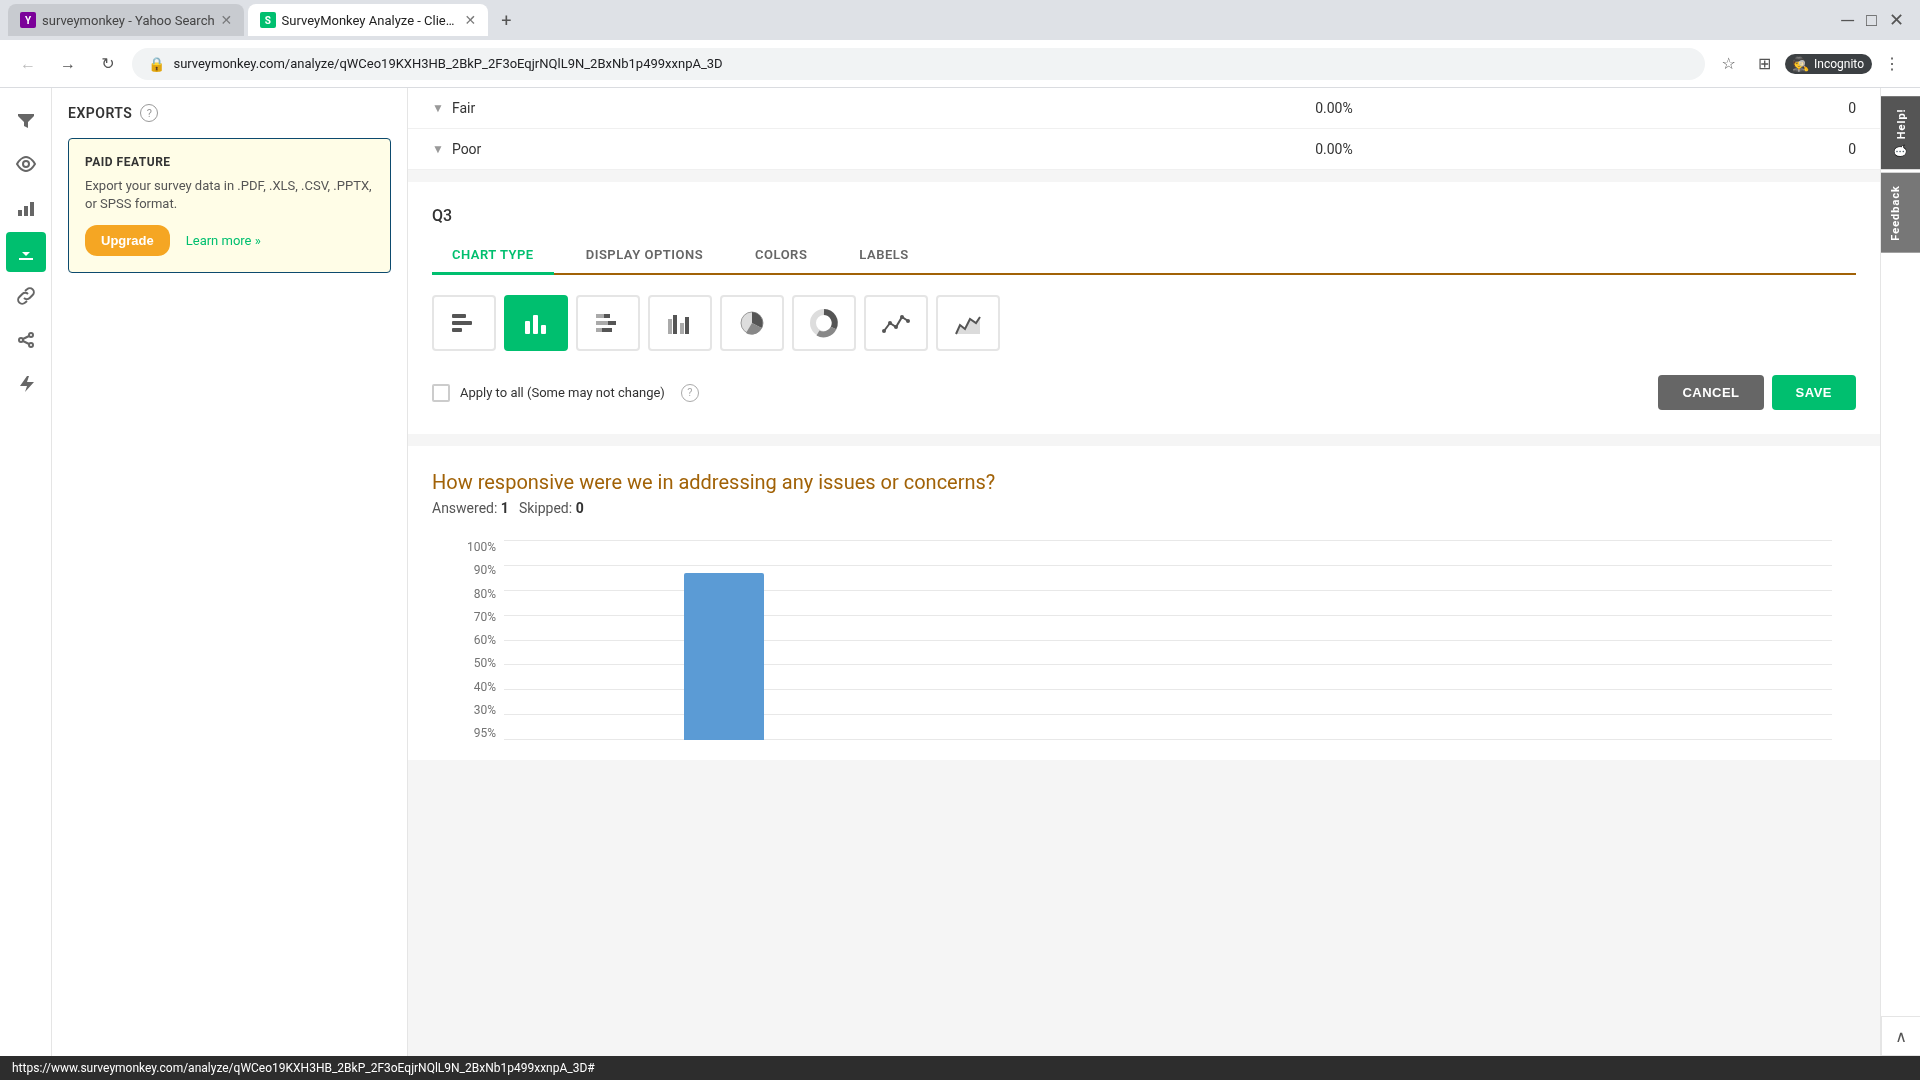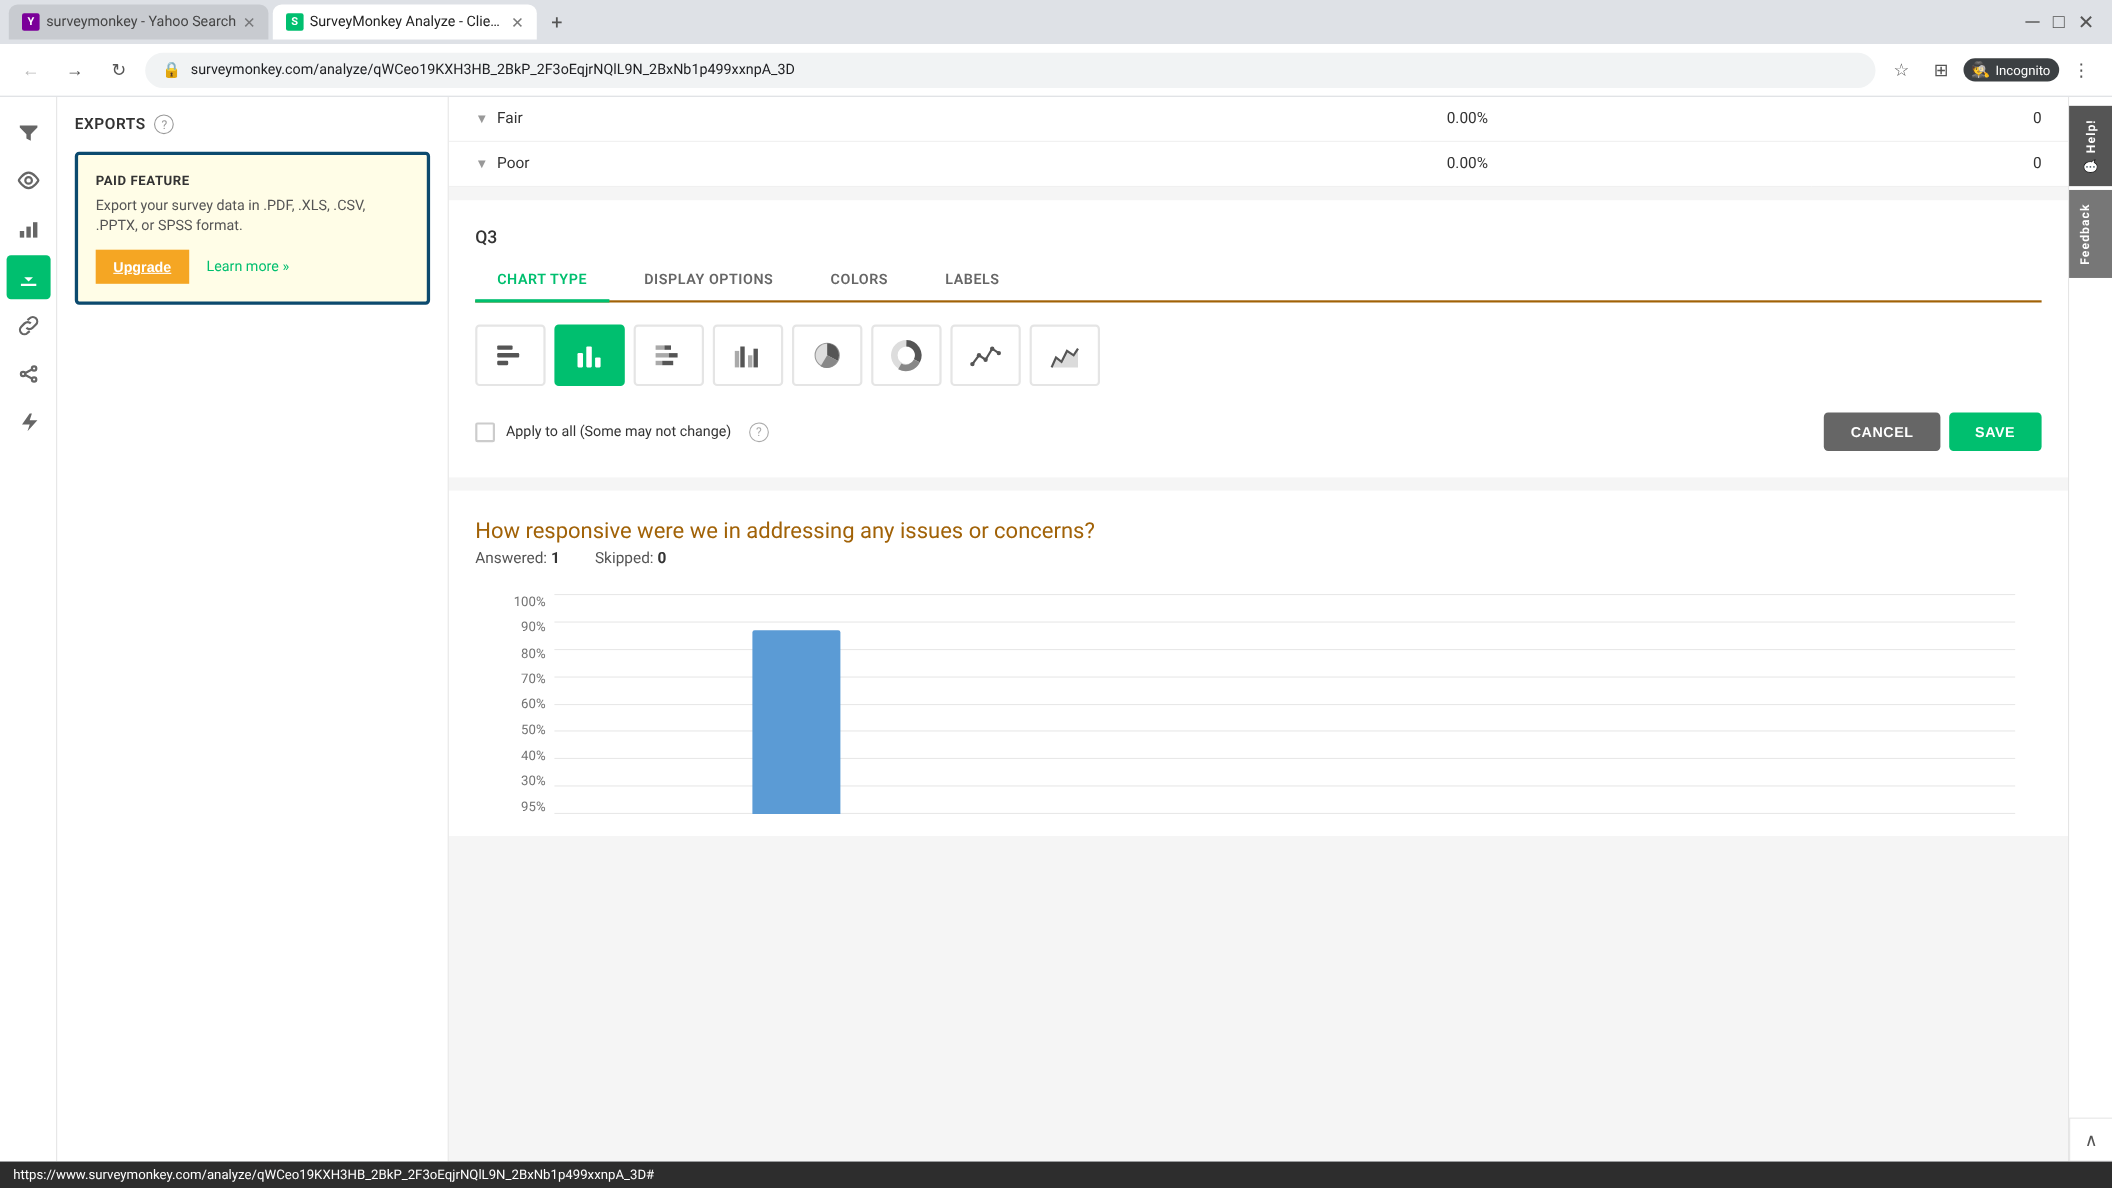--- a/index.html
+++ b/index.html
@@ -28,25 +28,25 @@
     
     .sidebar-icons { width: 52px; background: #fff; border-right: 1px solid #e5e5e5; display: flex; flex-direction: column; align-items: center; padding-top: 12px; gap: 4px; }
     .sidebar-icon { width: 40px; height: 40px; display: flex; align-items: center; justify-content: center; border-radius: 4px; cursor: pointer; color: #666; font-size: 18px; position: relative; }
     .sidebar-icon.active { background: #00bf6f; color: #fff; }
 
     
     .left-panel { width: 356px; background: #fff; border-right: 1px solid #e5e5e5; overflow-y: auto; padding: 16px; }
     .exports-header { display: flex; align-items: center; gap: 8px; margin-bottom: 16px; }
     .exports-title { font-size: 14px; font-weight: 600; color: #333; letter-spacing: 0.5px; text-transform: uppercase; }
     .exports-help { width: 18px; height: 18px; border-radius: 50%; border: 1px solid #999; display: flex; align-items: center; justify-content: center; font-size: 11px; color: #999; cursor: pointer; }
-    .paid-feature-box { background: #fffde7; border: 3px solid #0c4a6e; border-radius: 4px; padding: 16px; }
+    .paid-feature-box { background: #fffde7; border: 1px solid #0c4a6e; border-radius: 4px; padding: 16px; }
     .paid-feature-label { font-size: 12px; font-weight: 700; color: #333; text-transform: uppercase; margin-bottom: 8px; letter-spacing: 0.5px; }
     .paid-feature-desc { font-size: 13px; color: #555; line-height: 1.4; margin-bottom: 12px; }
     .paid-feature-actions { display: flex; align-items: center; gap: 16px; }
-    .upgrade-btn { background: #f5a623; color: #fff; border: none; border-radius: 0; padding: 8px 16px; font-size: 13px; font-weight: 600; cursor: pointer; text-decoration: underline; }
+    .upgrade-btn { background: #f5a623; color: #fff; border: none; border-radius: 12px; padding: 8px 16px; font-size: 13px; font-weight: 600; cursor: pointer; }
     .learn-more-link { color: #00bf6f; font-size: 13px; cursor: pointer; text-decoration: none; text-align: right; }
 
     
     .main-content { flex: 1; overflow-y: auto; background: #f5f5f5; }
     
     
     .table-section { background: #fff; margin: 0; }
     .data-table { width: 100%; border-collapse: collapse; }
     .data-table td { padding: 12px 24px; font-size: 14px; color: #333; border-bottom: 1px solid #f0f0f0; }
     .data-table tr.total-row td { background: #f9f9f9; font-weight: 600; }
@@ -70,21 +70,21 @@
     .apply-all-label { display: flex; align-items: center; gap: 10px; font-size: 13px; color: #333; }
     .checkbox { width: 18px; height: 18px; border: 2px solid #ccc; border-radius: 2px; display: flex; align-items: center; justify-content: center; cursor: pointer; background: #fff; }
     .help-icon-small { width: 18px; height: 18px; border-radius: 50%; border: 1px solid #aaa; display: flex; align-items: center; justify-content: center; font-size: 11px; color: #aaa; cursor: pointer; margin-left: 6px; }
     .action-buttons { display: flex; gap: 8px; }
     .cancel-btn { padding: 10px 24px; border: none; background: #666; color: #fff; border-radius: 4px; font-size: 13px; font-weight: 600; cursor: pointer; letter-spacing: 0.5px; text-transform: uppercase; }
     .save-btn { padding: 10px 24px; border: none; background: #00bf6f; color: #fff; border-radius: 4px; font-size: 13px; font-weight: 600; cursor: pointer; letter-spacing: 0.5px; text-transform: uppercase; }
 
     
     .question-section { background: #fff; margin: 12px 0 0 0; padding: 24px 24px 0; }
     .question-title { font-size: 20px; color: #a16207; margin-bottom: 6px; font-weight: 400; }
-    .question-stats { display: flex; gap: 32px; font-size: 14px; color: #555; margin-bottom: 24px; }
+    .question-stats { display: flex; gap: 10px; font-size: 14px; color: #555; margin-bottom: 24px; }
     .question-stats span strong { color: #333; }
 
     
     .bar-chart-container { padding: 0 24px; }
     .bar-chart { display: flex; position: relative; height: 220px; }
     .y-axis { display: flex; flex-direction: column-reverse; justify-content: space-between; padding: 0 8px 20px 0; width: 50px; }
     .y-label { font-size: 12px; color: #737373; text-align: right; }
 
     
     .right-sidebar { width: 40px; background: #fff; border-left: 1px solid #e5e5e5; display: flex; flex-direction: column; }

